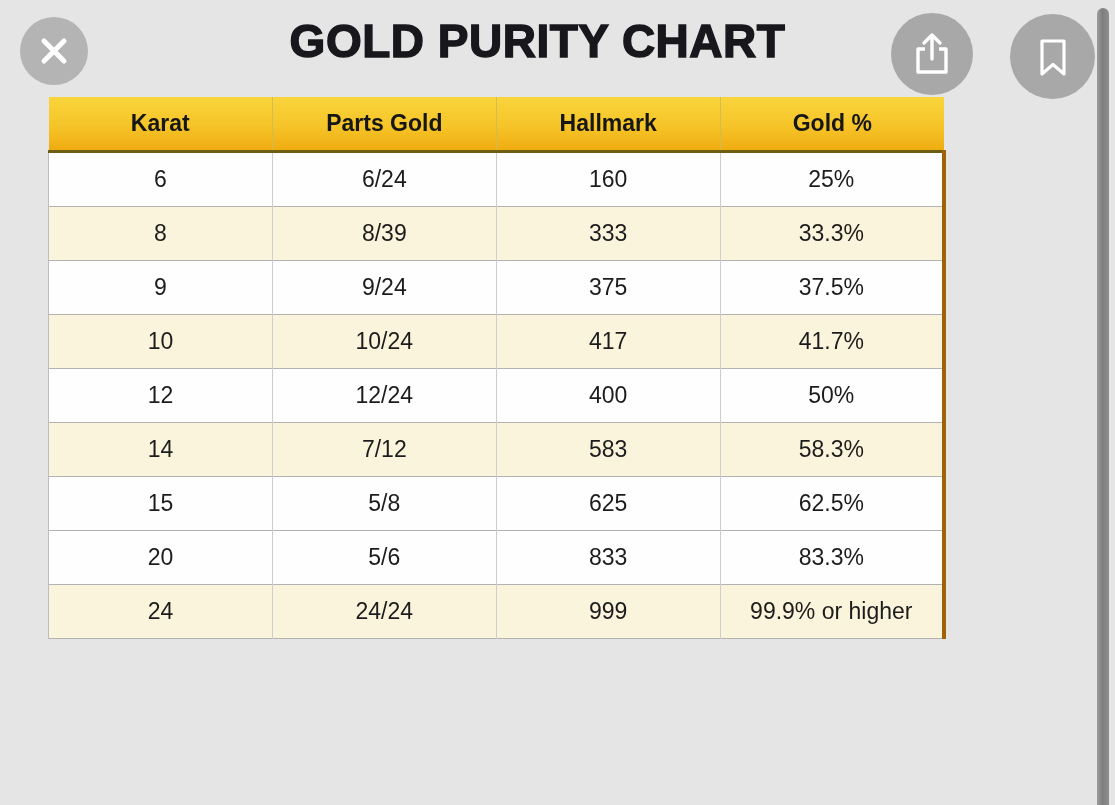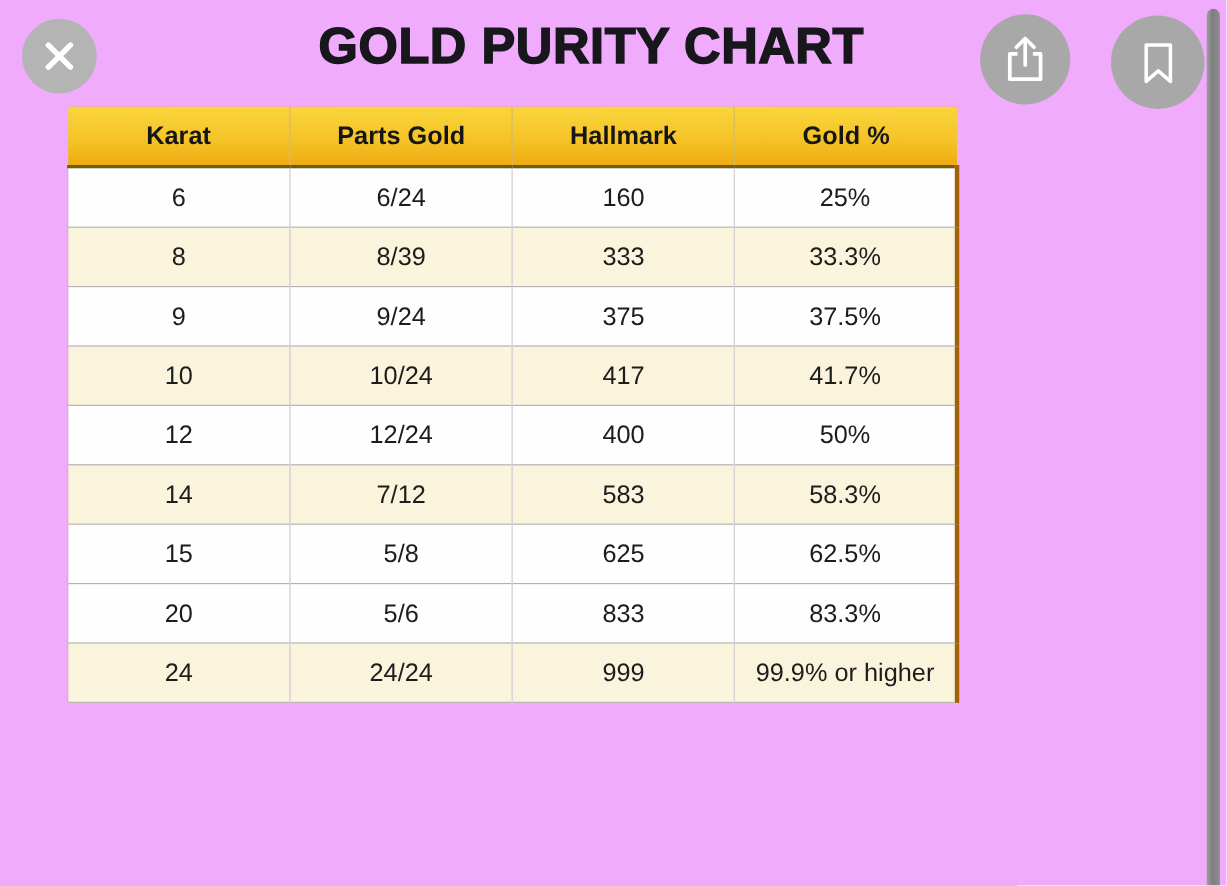--- a/index.html
+++ b/index.html
@@ -5,21 +5,21 @@
   html, body {
     margin: 0;
     padding: 0;
     background: #ffffff;
     font-family: "Liberation Sans", sans-serif;
   }
   .viewer {
     position: relative;
     width: 1115px;
     height: 805px;
-    background: #f0abfc;
+    background: #e5e5e5;
     overflow: hidden;
   }
 
   
   .page-title {
     position: absolute;
     left: 0;
     right: 40px;
     top: 14px;
     text-align: center;
@@ -61,23 +61,23 @@
     top: 8px;
     width: 12px;
     height: 797px;
     border-radius: 7px 7px 0 0;
     background: linear-gradient(90deg, #9d9d9d 0%, #7e7e7e 45%, #8f8f8f 100%);
   }
 
   
   .purity-table {
     position: absolute;
-    left: 61px;
+    left: 48px;
     top: 97px;
-    width: 811px;
+    width: 898px;
     border-collapse: collapse;
     table-layout: fixed;
     padding-left: 23px;
   }
   .purity-table th {
     height: 51px;
     background: linear-gradient(180deg, #f9d53c 0%, #f5c428 55%, #efac11 100%);
     border-bottom: 3px solid #6d5e12;
     border-left: 1px solid #d3bd52;
     font-size: 23px;

